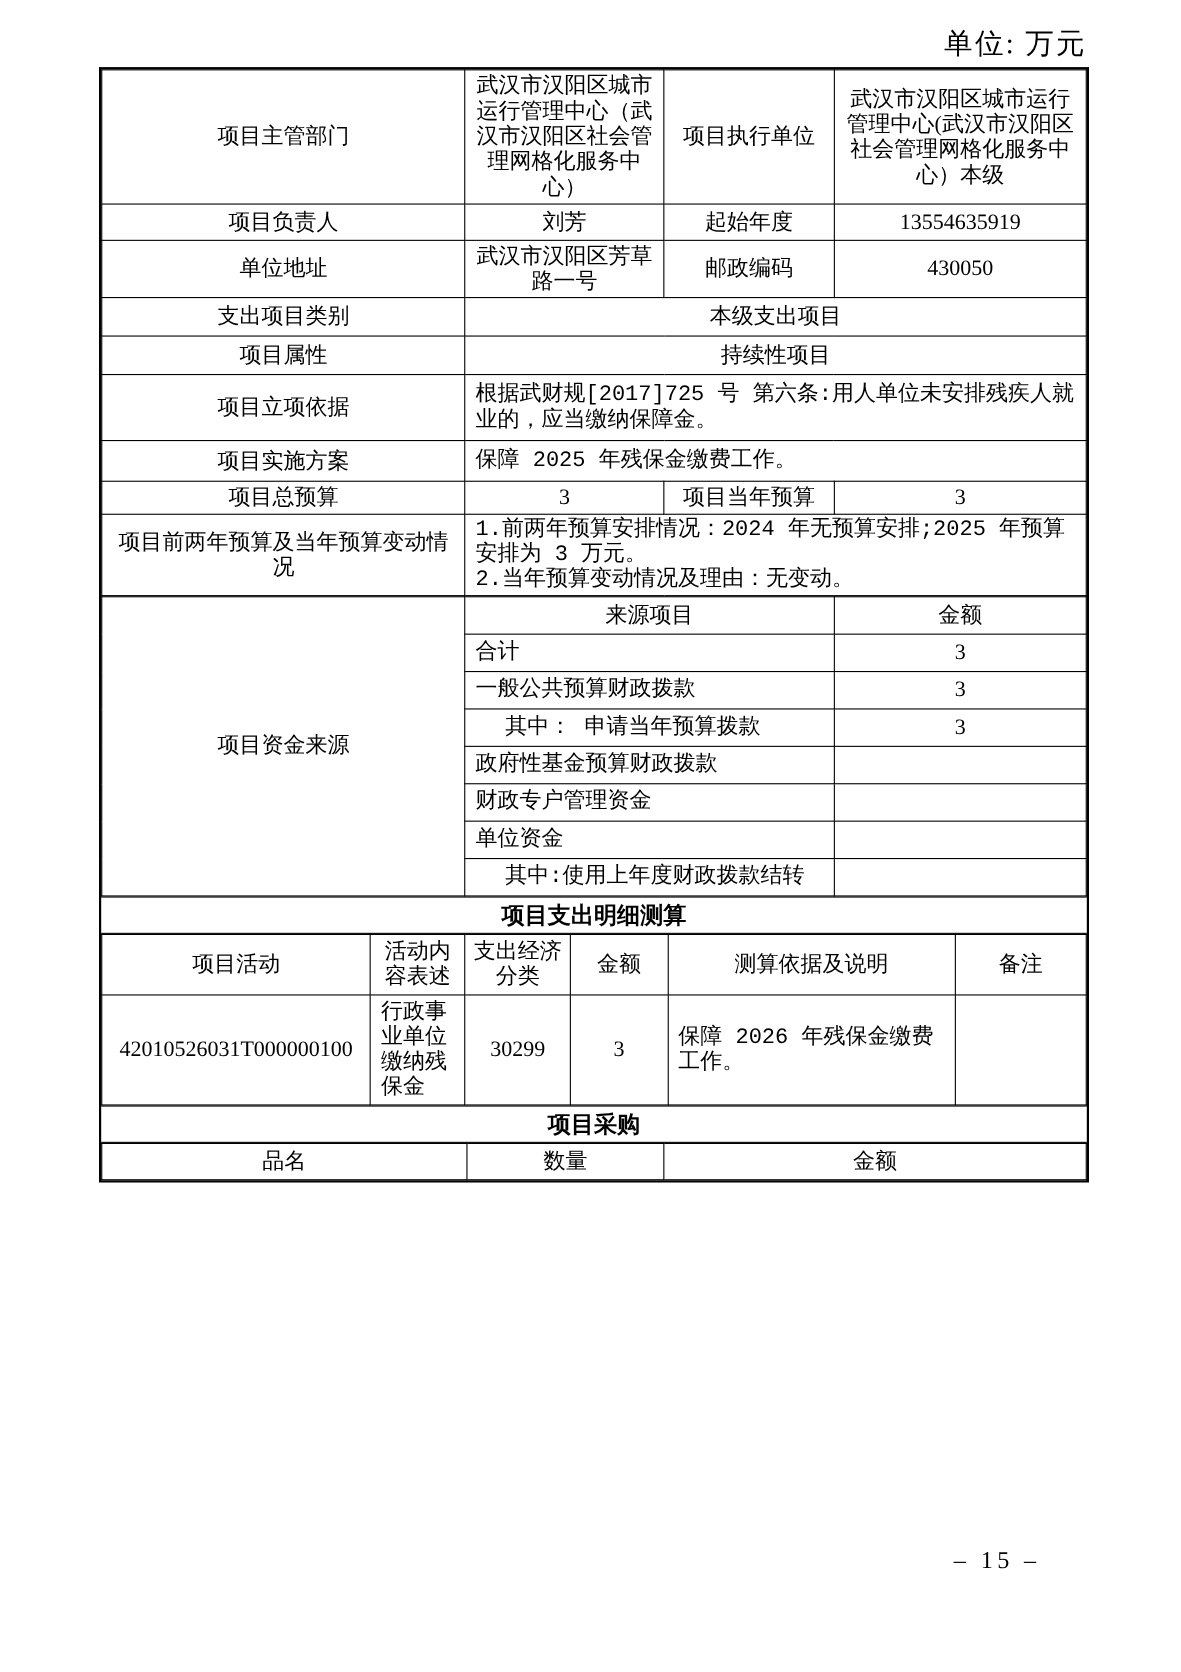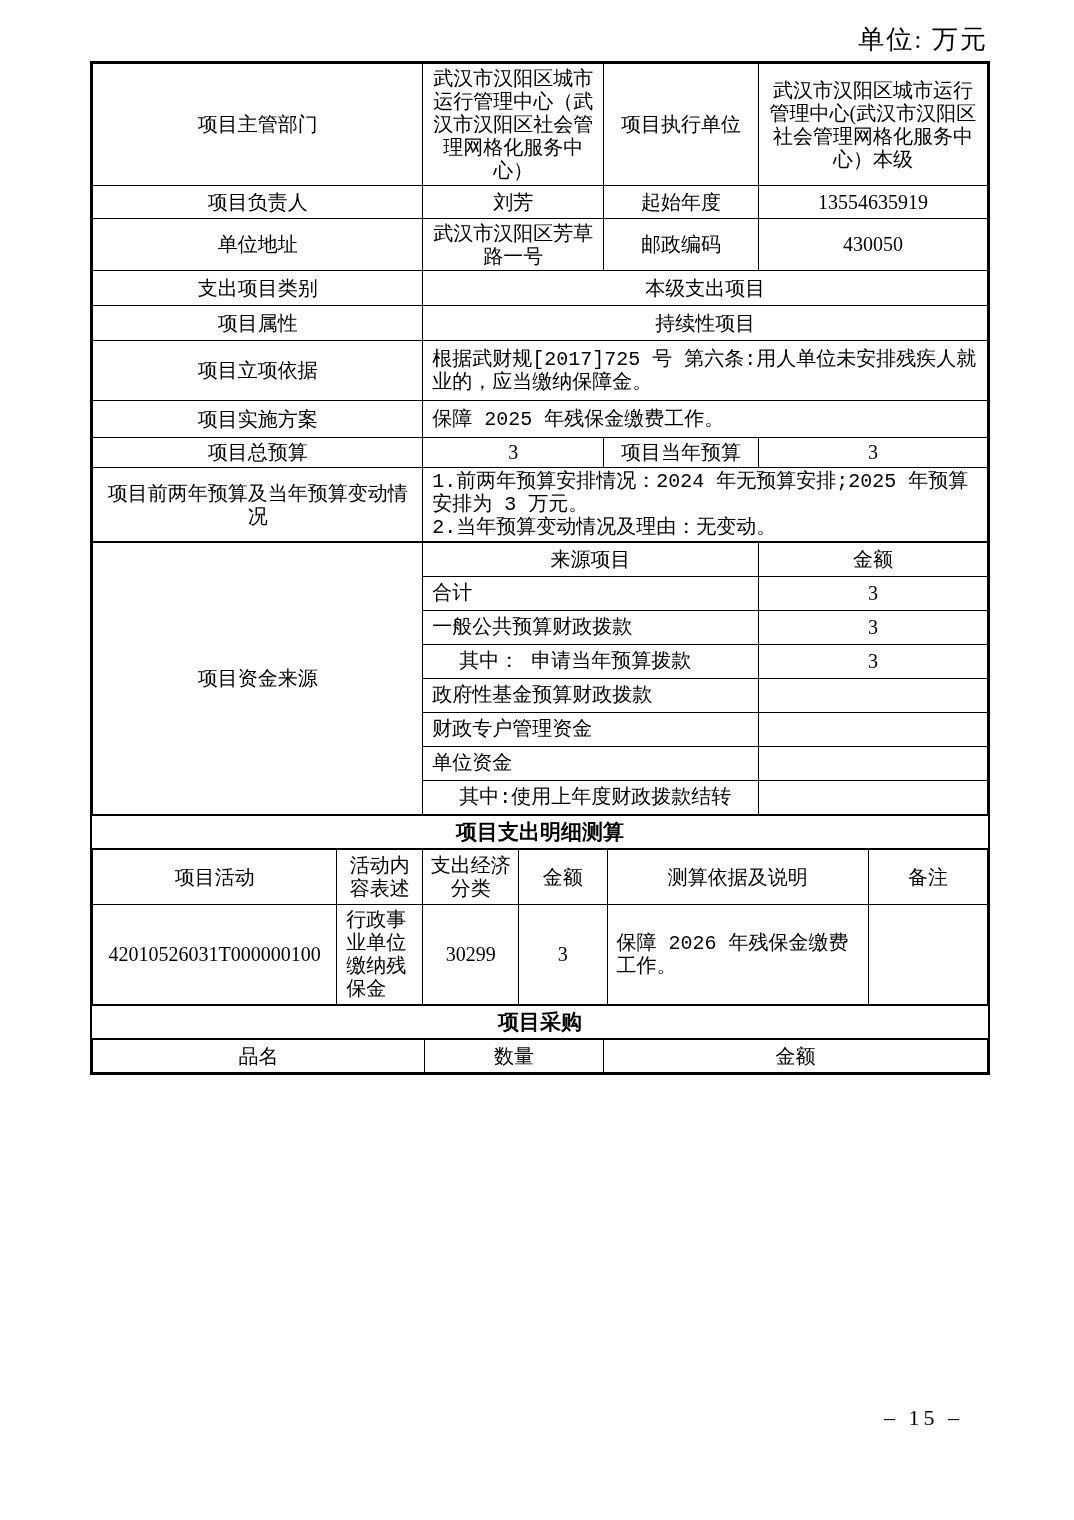--- a/index.html
+++ b/index.html
@@ -65,21 +65,21 @@
   tr.h35  { height: 35px; }
   tr.h60  { height: 60px; }
   tr.h37  { height: 37px; }
   tr.h30  { height: 30px; }
   tr.h57  { height: 57px; }
   tr.h34  { height: 34px; }
   tr.h55  { height: 55px; }
   tr.h100 { height: 100px; }
   .page-number {
     position: absolute;
-    right: 111px;
+    right: 128px;
     top: 1405px;
     font-size: 22px;
     letter-spacing: 4px;
   }
 </style>
 </head>
 <body>
 
 <div class="page">
 

